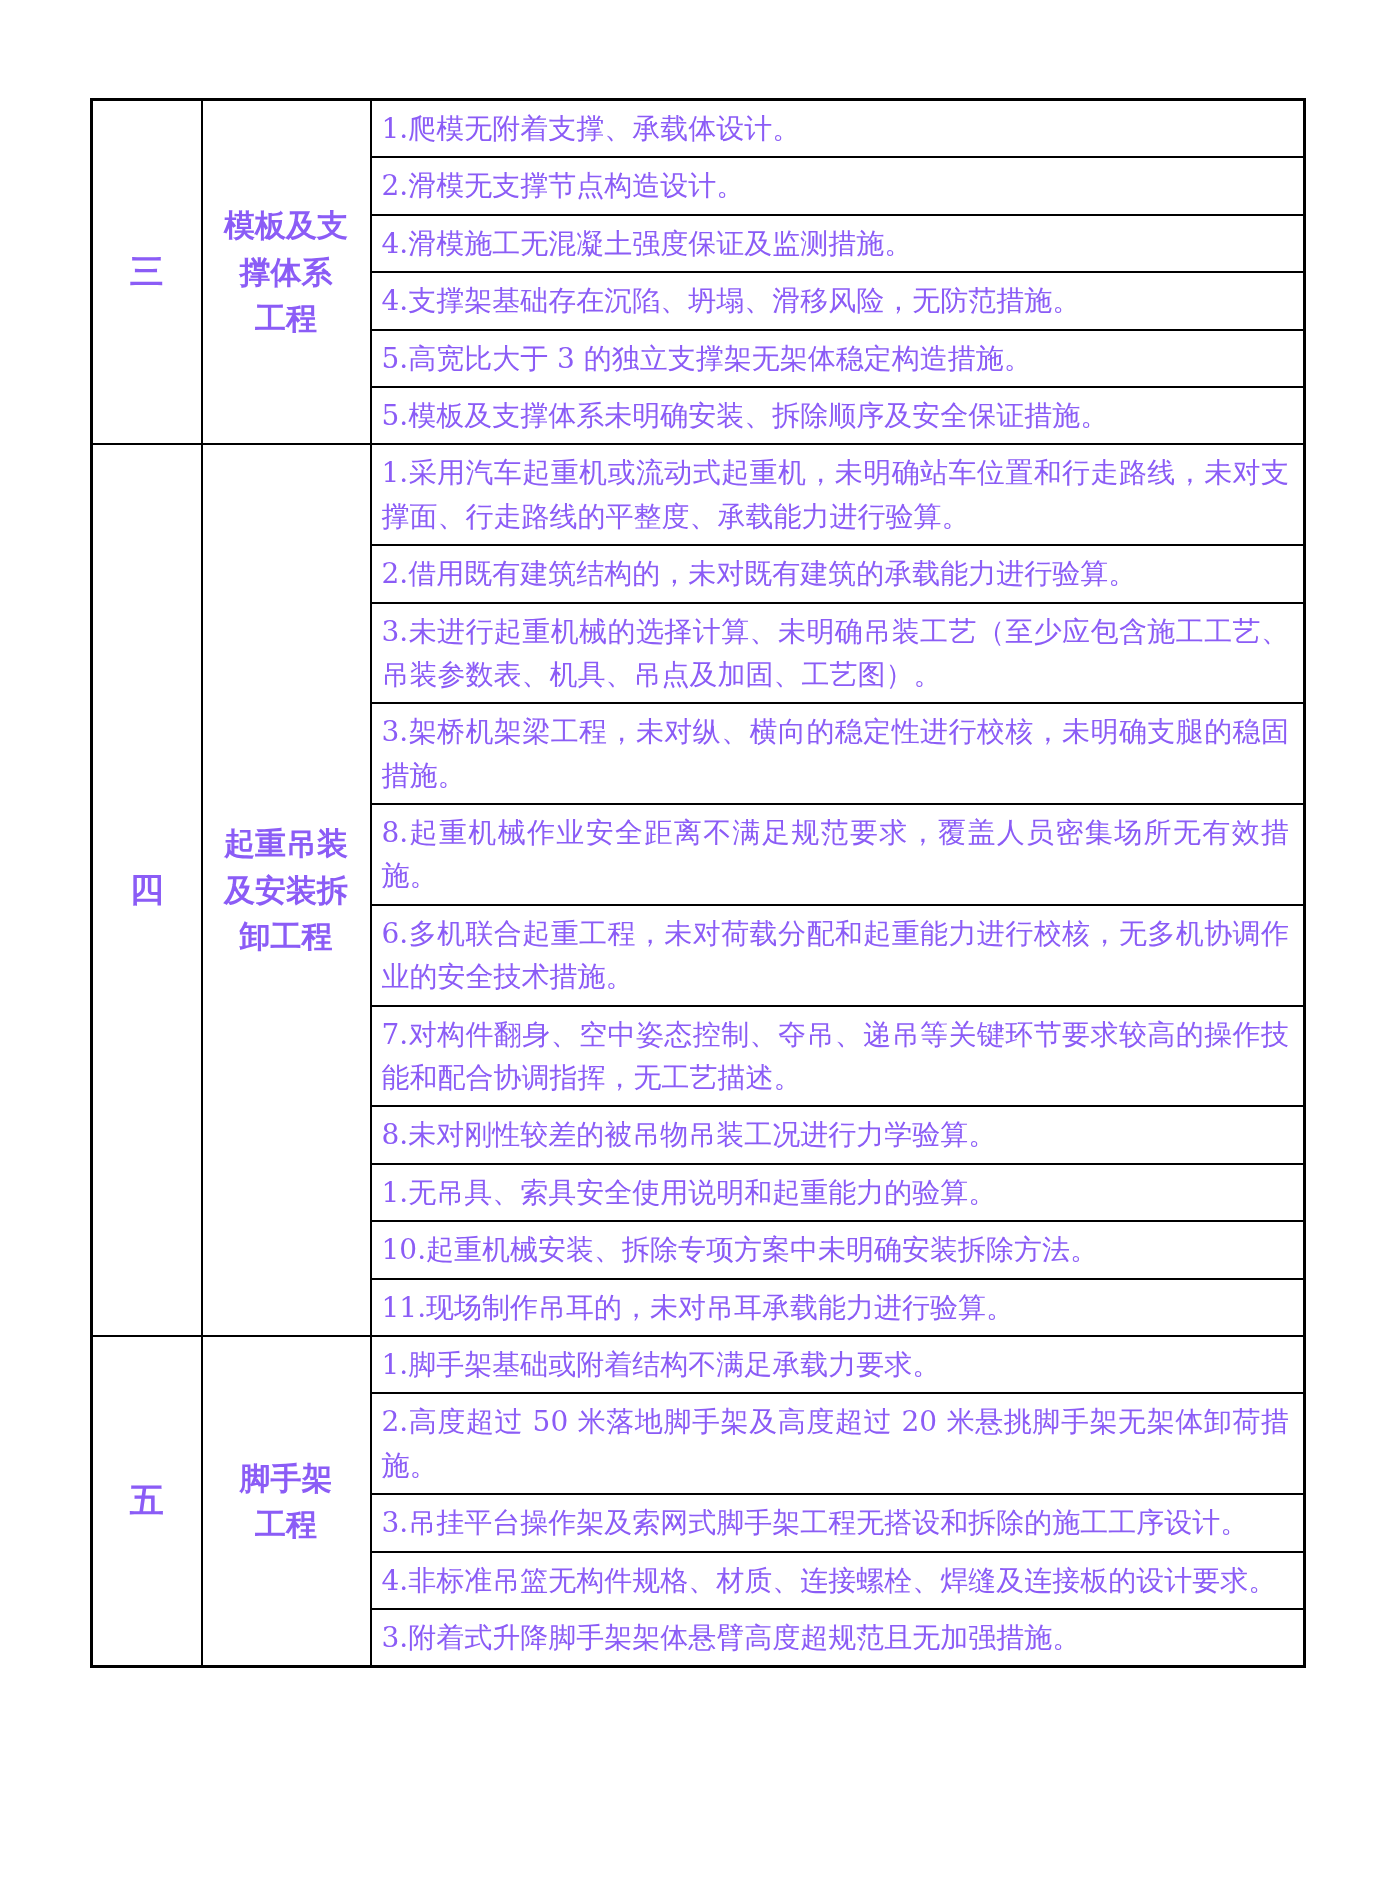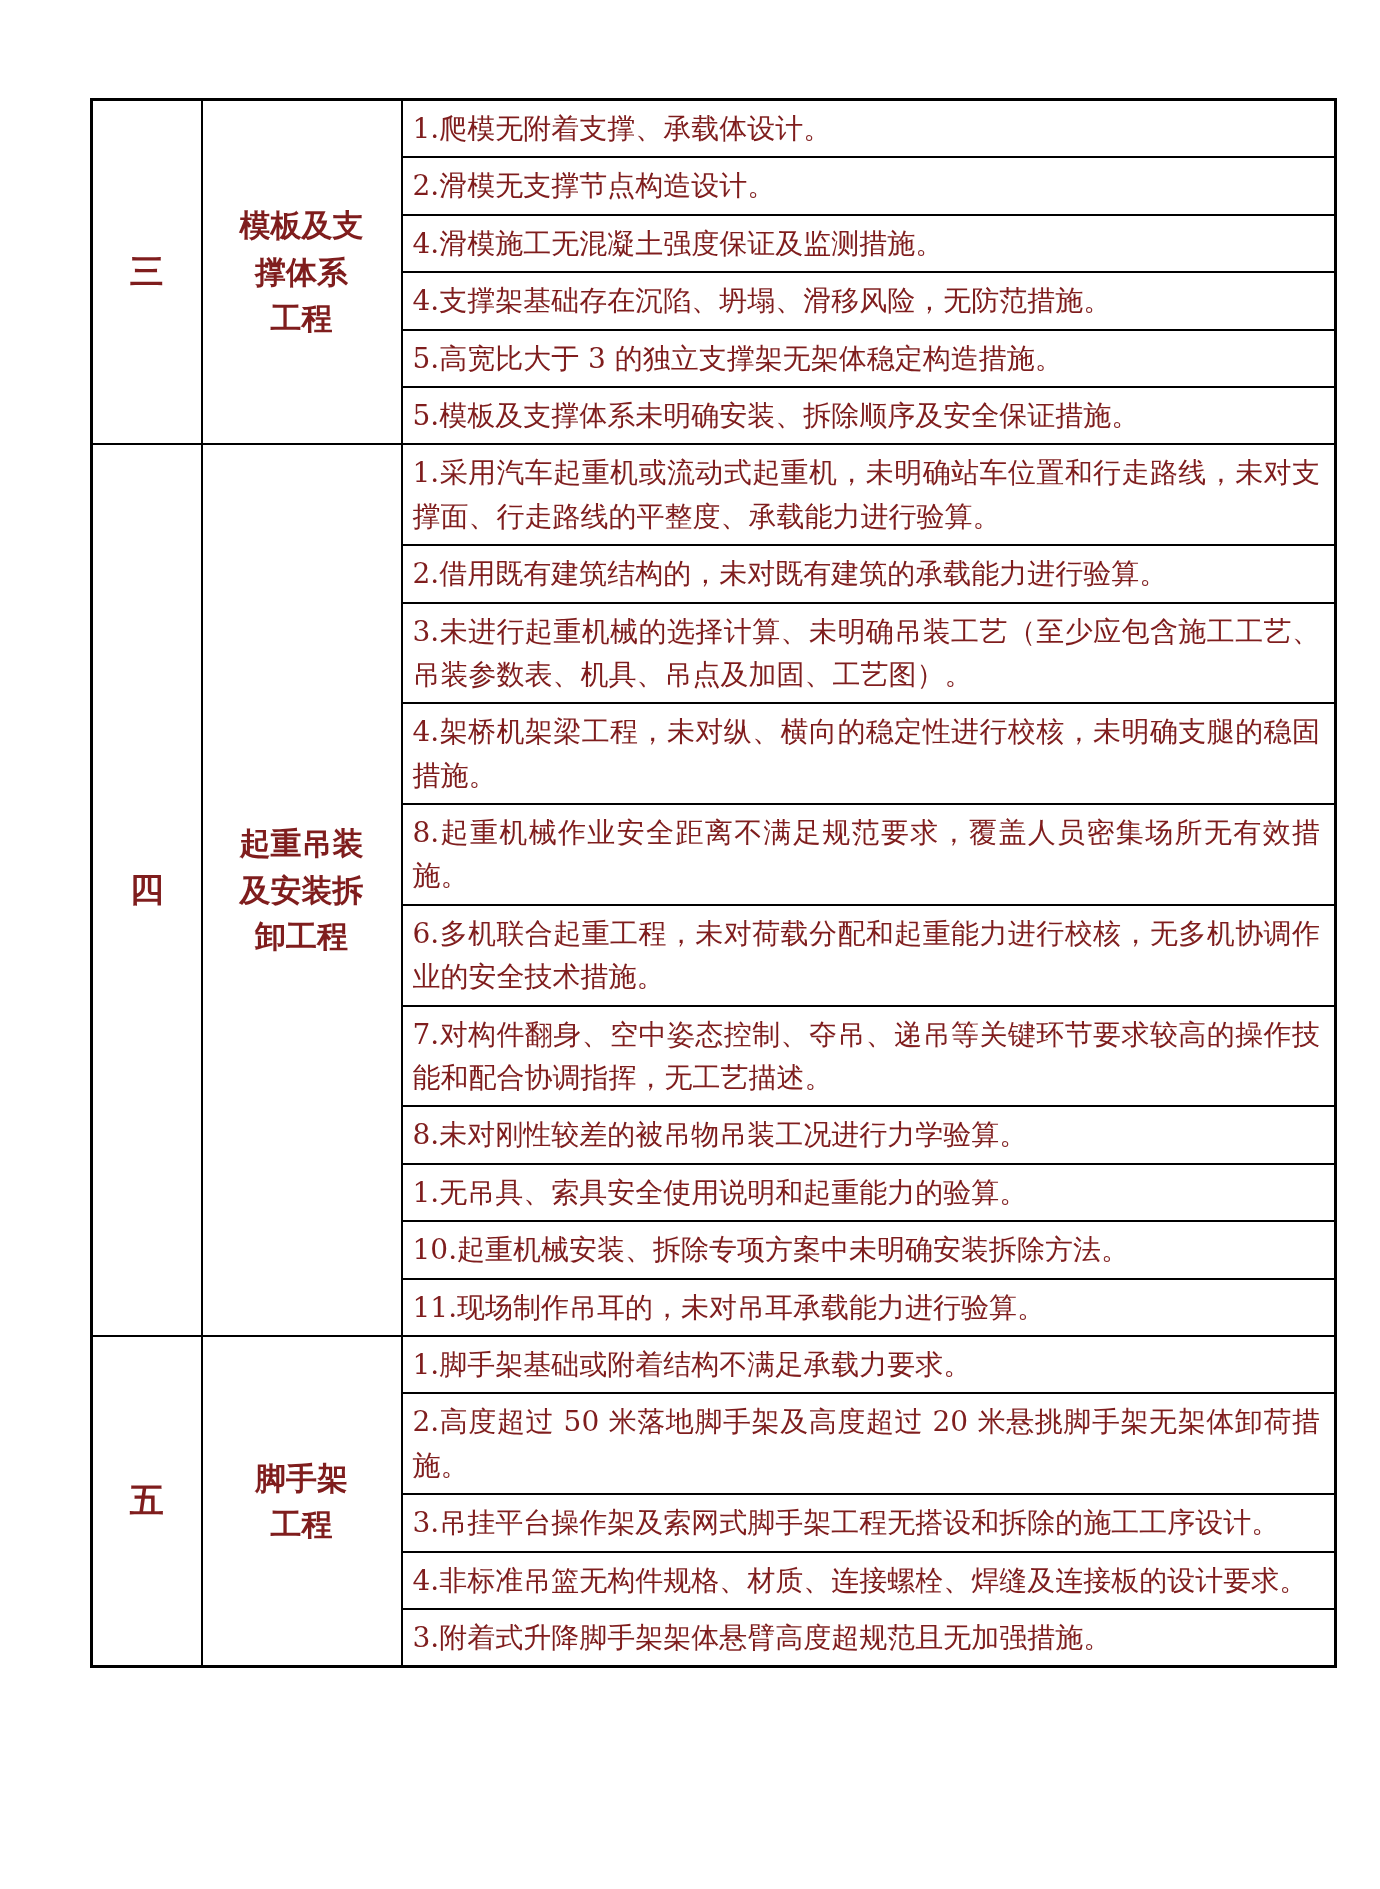--- a/index.html
+++ b/index.html
@@ -18,33 +18,33 @@
     position: absolute;
     left: 90px;
     top: 98px;
     width: 1212px;
     border-collapse: collapse;
     table-layout: fixed;
     border: 3px solid #000000;
   }
   table.doc-table td {
     border: 2px solid #000000;
-    color: #7f1d1d;
+    color: #8b5cf6;
     vertical-align: middle;
     box-sizing: border-box;
   }
   td.idx-cell {
     width: 110px;
     text-align: center;
     font-family: "DejaVu Sans", "Liberation Sans", sans-serif;
     font-weight: 700;
     font-size: 34px;
   }
   td.cat-cell {
-    width: 200px;
+    width: 169px;
     text-align: center;
     font-family: "DejaVu Sans", "Liberation Sans", sans-serif;
     font-weight: 700;
     font-size: 31px;
     line-height: 1.5;
     white-space: pre-line;
     padding: 4px 2px;
   }
   td.item-cell {
     width: 934px;
@@ -91,21 +91,21 @@
 卸工程</td>
           <td class="item-cell">1.采用汽车起重机或流动式起重机，未明确站车位置和行走路线，未对支撑面、行走路线的平整度、承载能力进行验算。</td>
         </tr>
         <tr>
           <td class="item-cell">2.借用既有建筑结构的，未对既有建筑的承载能力进行验算。</td>
         </tr>
         <tr>
           <td class="item-cell">3.未进行起重机械的选择计算、未明确吊装工艺（至少应包含施工工艺、吊装参数表、机具、吊点及加固、工艺图）。</td>
         </tr>
         <tr>
-          <td class="item-cell">4.架桥机架梁工程，未对纵、横向的稳定性进行校核，未明确支腿的稳固措施。</td>
+          <td class="item-cell">3.架桥机架梁工程，未对纵、横向的稳定性进行校核，未明确支腿的稳固措施。</td>
         </tr>
         <tr>
           <td class="item-cell">8.起重机械作业安全距离不满足规范要求，覆盖人员密集场所无有效措施。</td>
         </tr>
         <tr>
           <td class="item-cell">6.多机联合起重工程，未对荷载分配和起重能力进行校核，无多机协调作业的安全技术措施。</td>
         </tr>
         <tr>
           <td class="item-cell">7.对构件翻身、空中姿态控制、夺吊、递吊等关键环节要求较高的操作技能和配合协调指挥，无工艺描述。</td>
         </tr>

